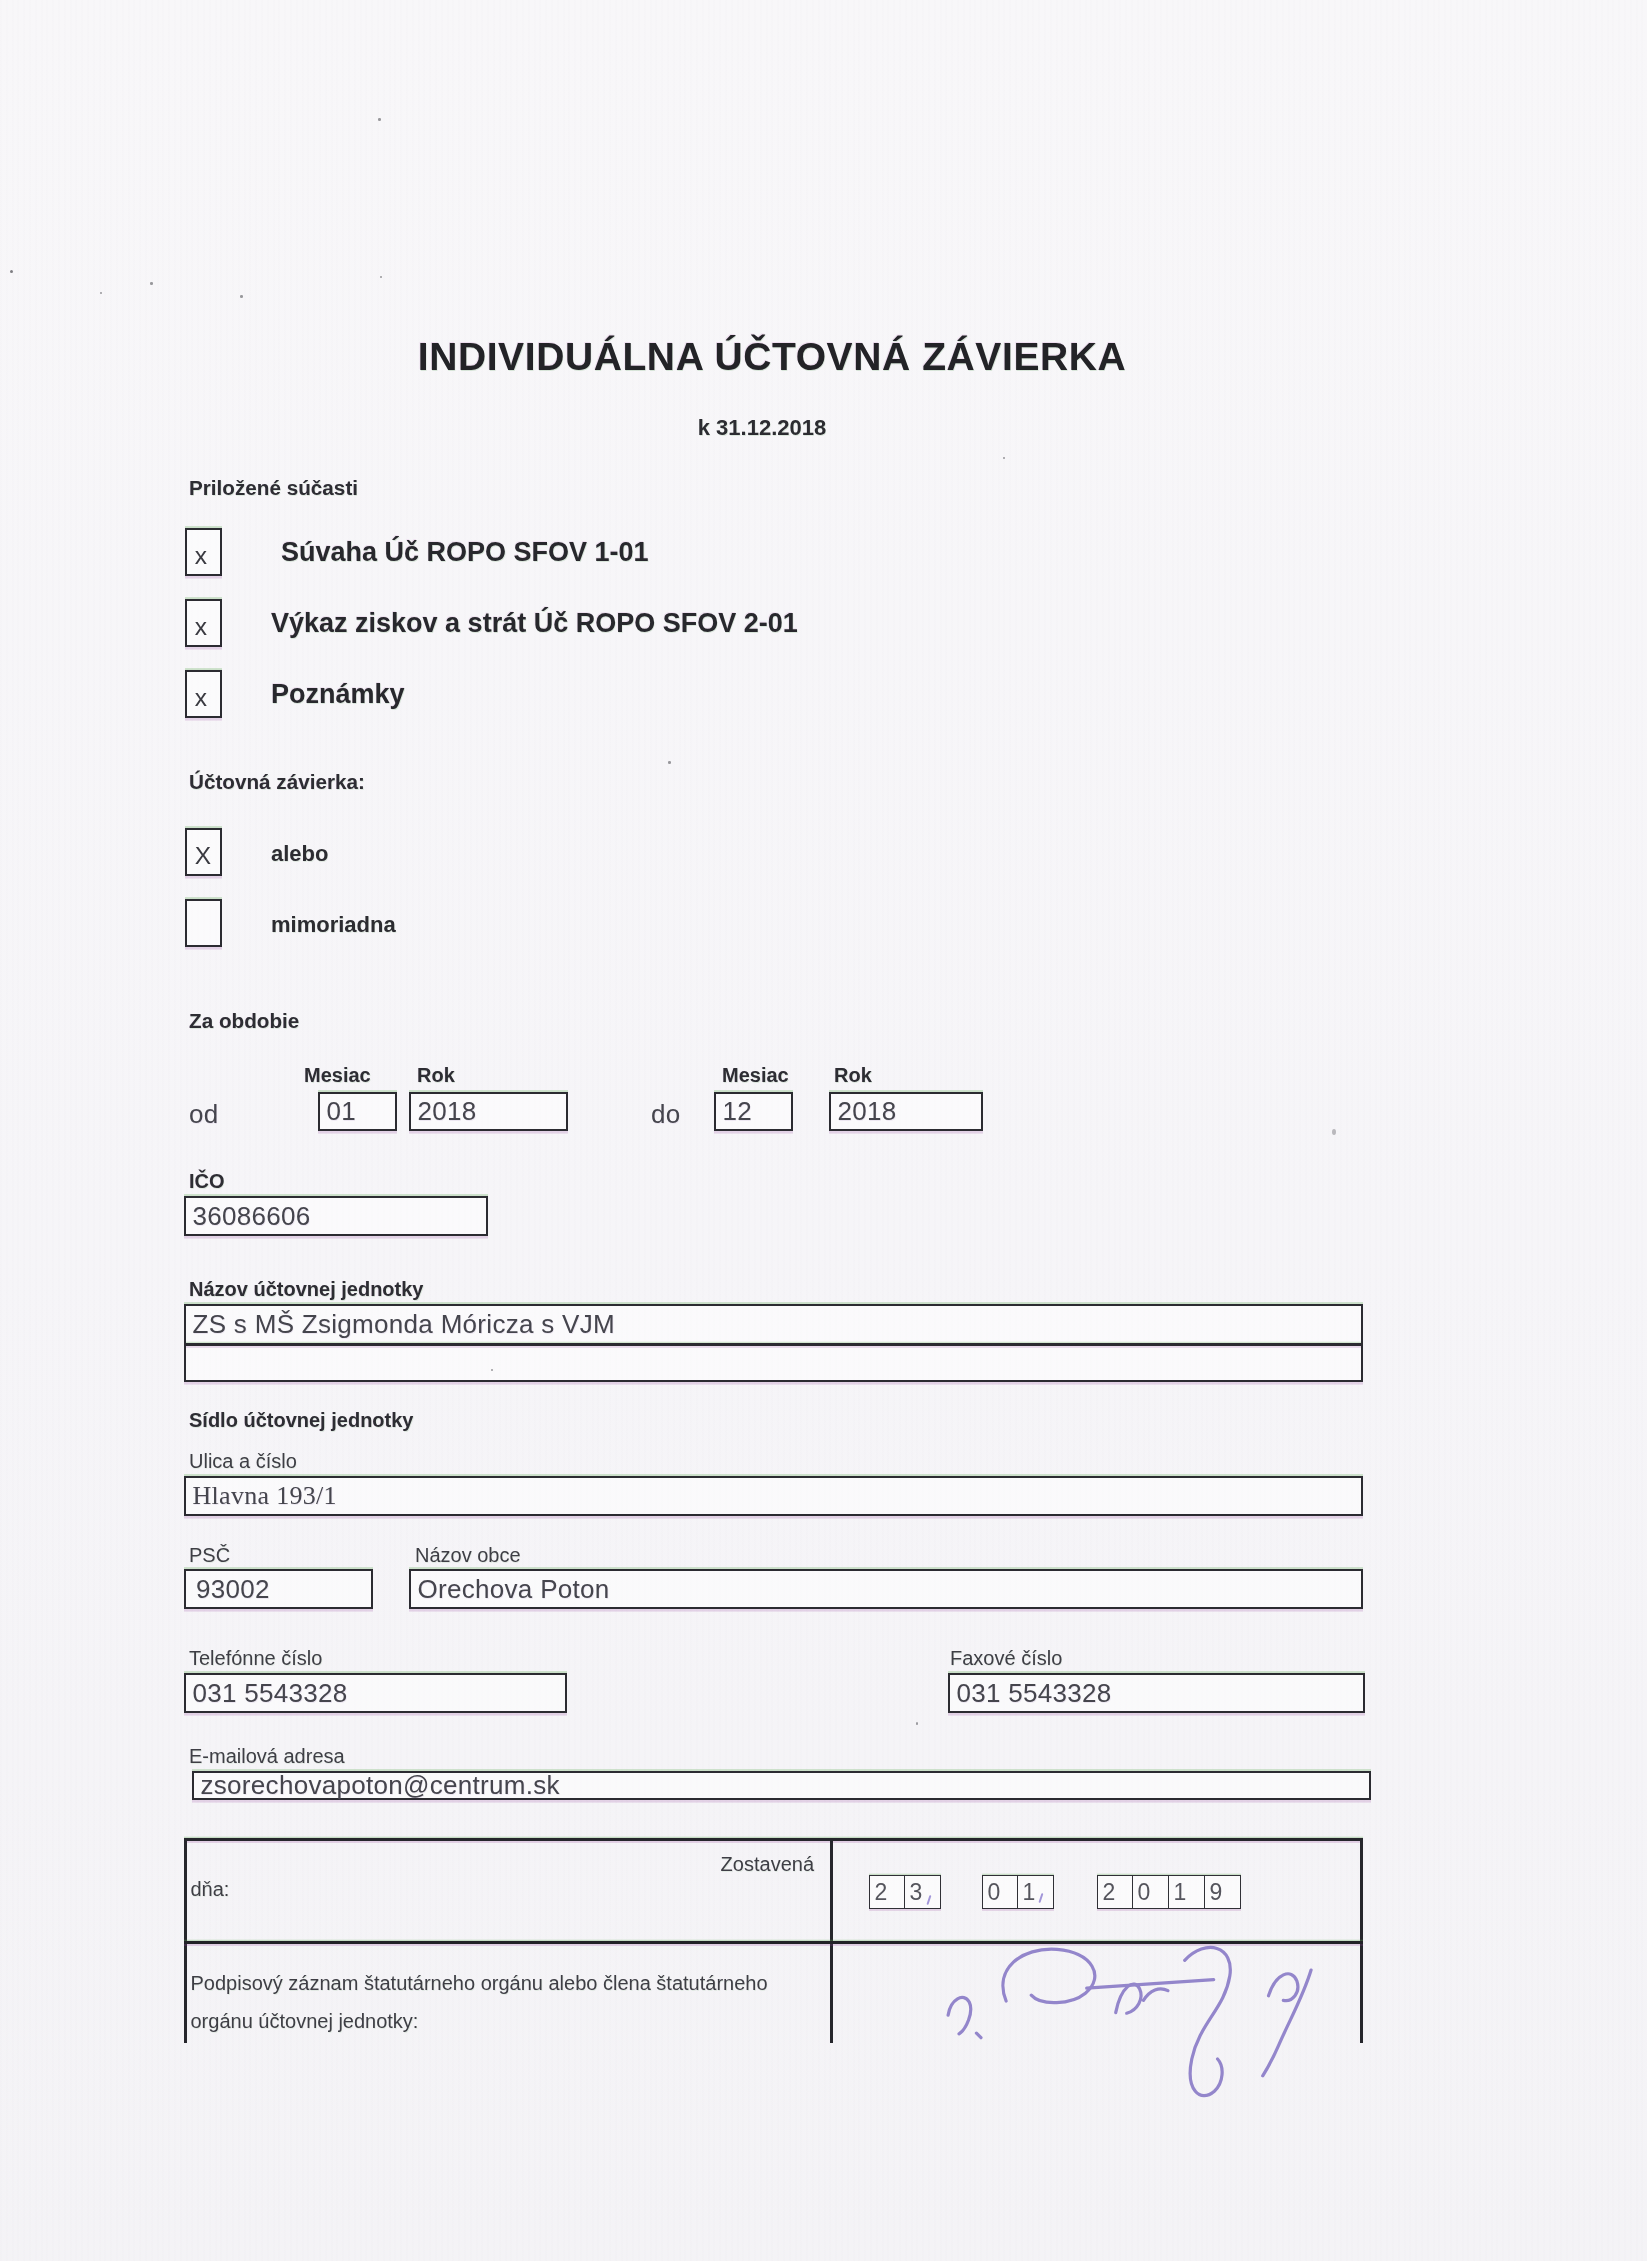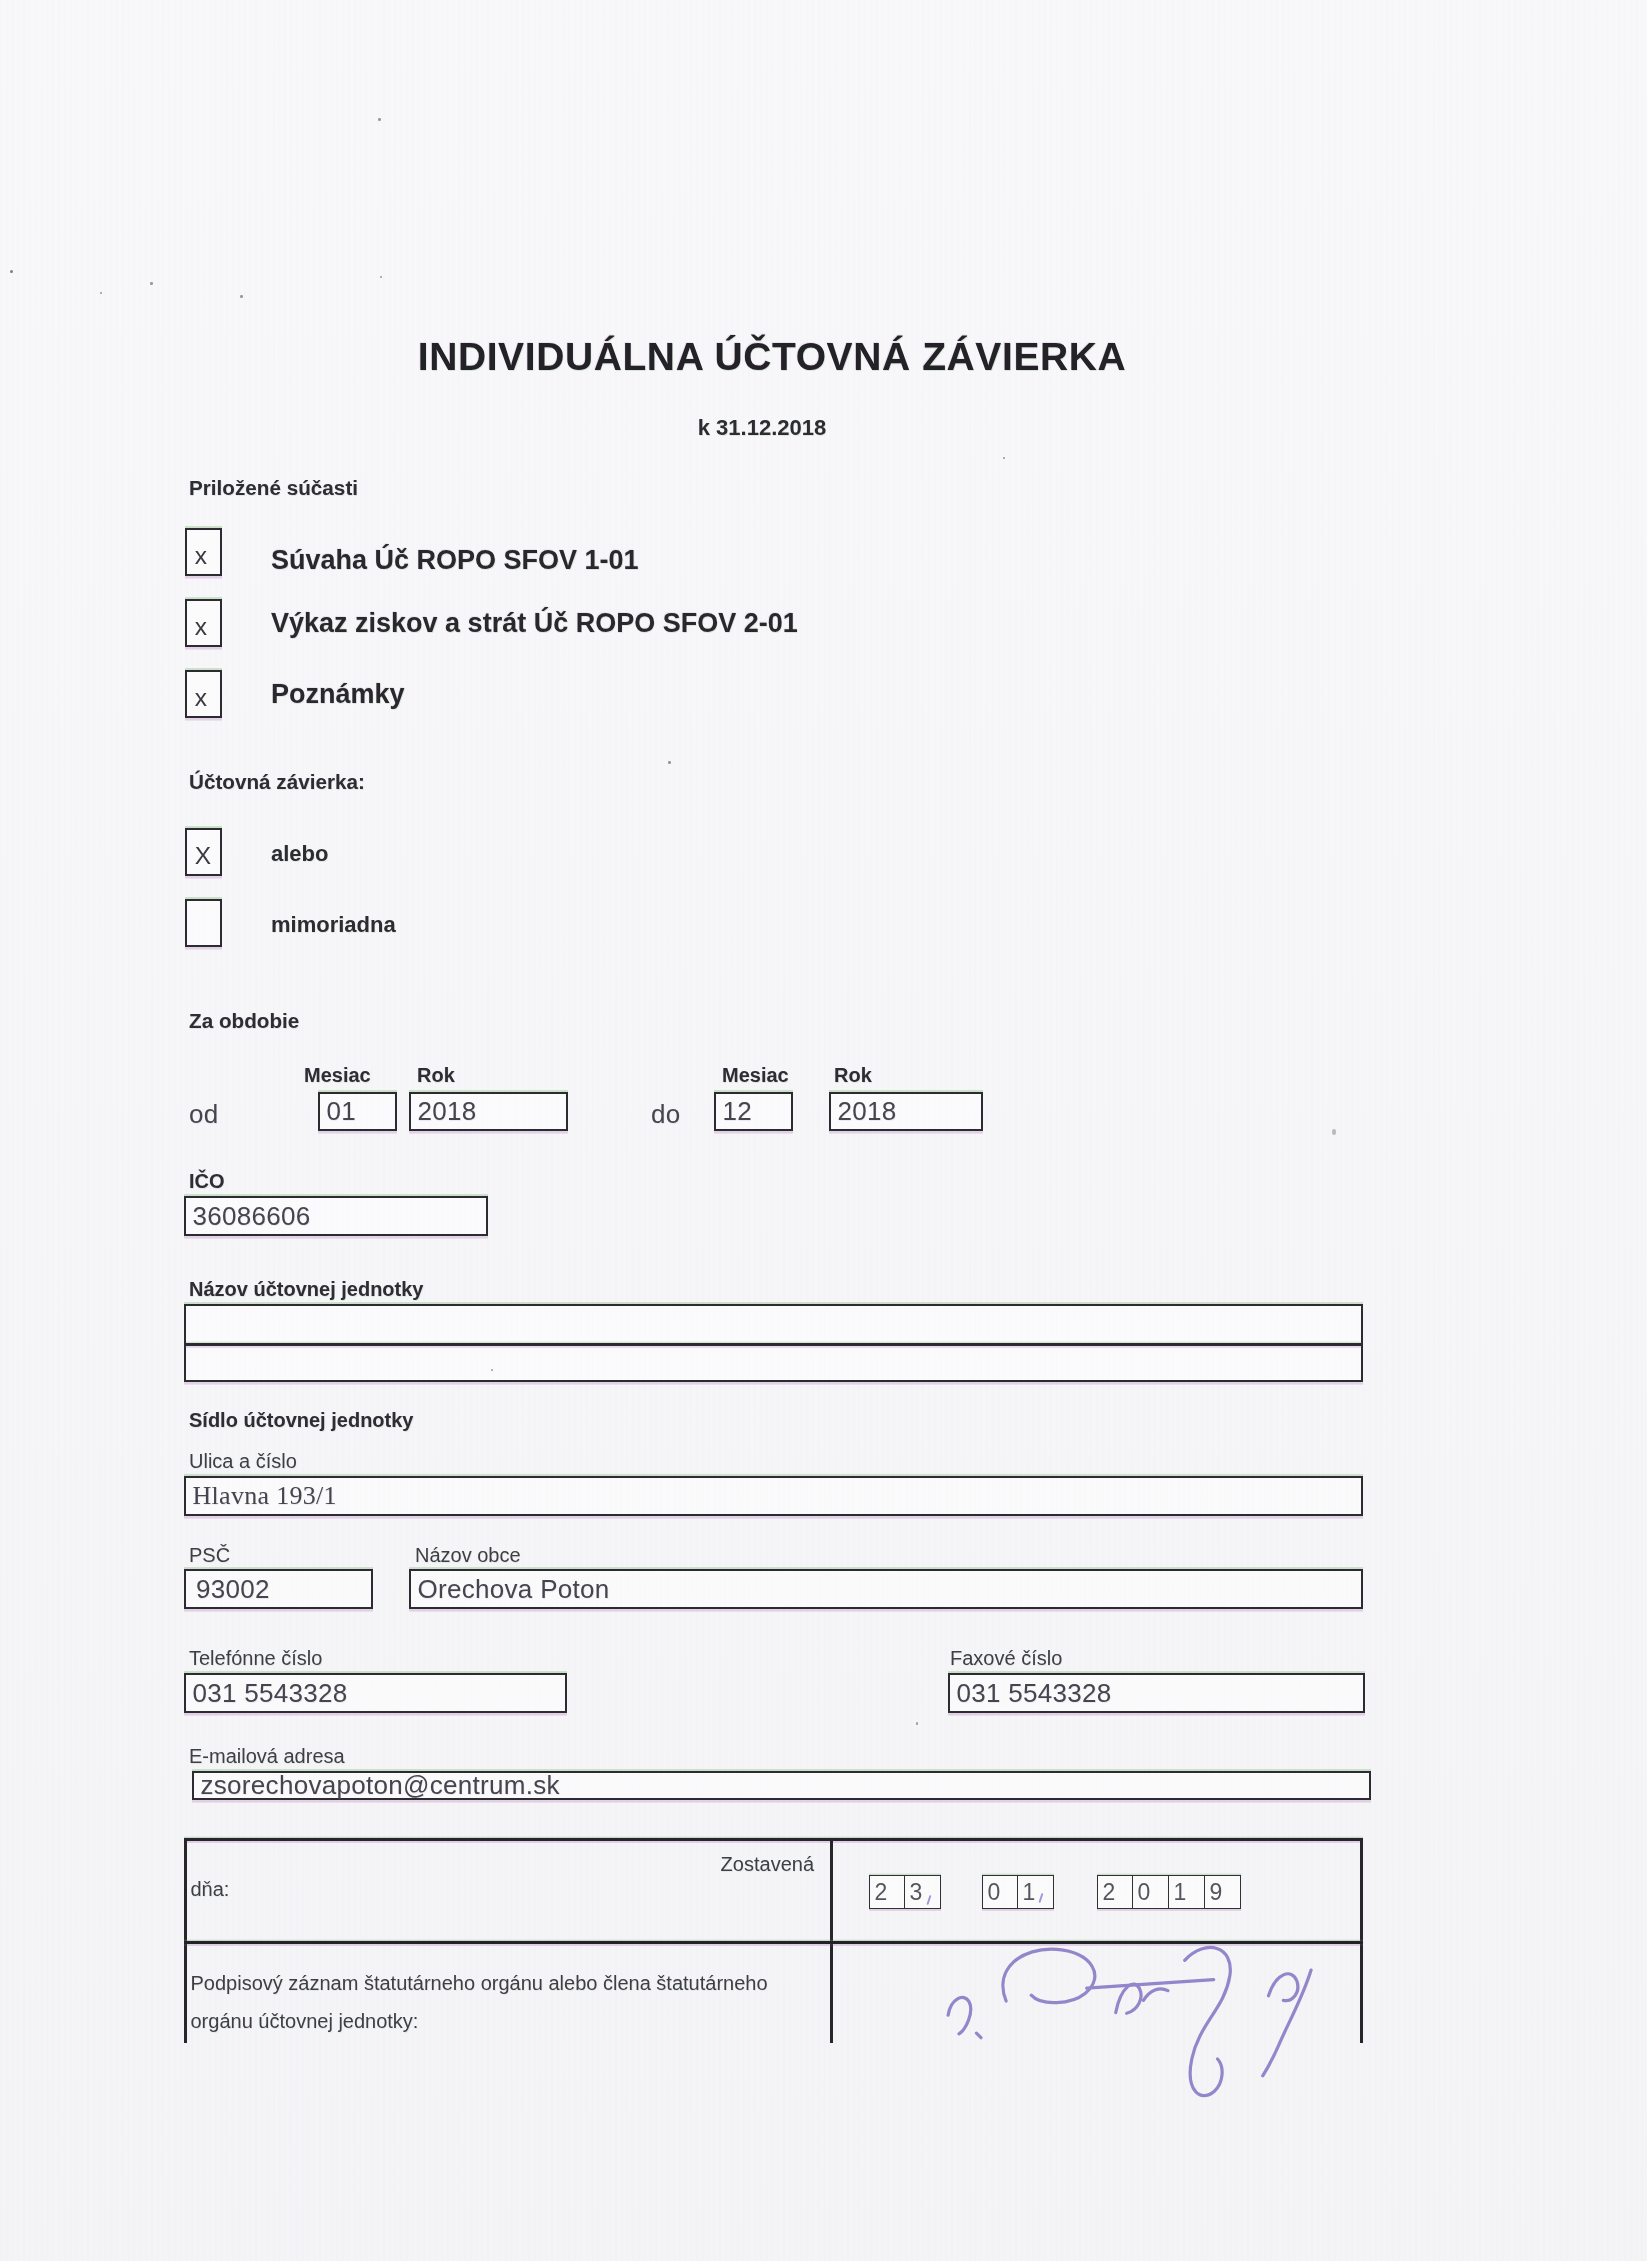--- a/index.html
+++ b/index.html
@@ -65,21 +65,21 @@
 <div id="page">
 
   <div class="a title" style="left:0;top:335px;width:1544px;">INDIVIDUÁLNA ÚČTOVNÁ ZÁVIERKA</div>
   <div class="a subtitle" style="left:0;top:415px;width:1524px;">k 31.12.2018</div>
 
   <div class="a h-bold" style="left:189px;top:476px;">Priložené súčasti</div>
 
   <div class="box cb" style="left:185px;top:528px;">
     <span class="mark">x</span>
   </div>
-  <div class="a big-lbl" style="left:271px;top:537px;margin-top:8px;">Súvaha Úč ROPO SFOV 1-01</div>
+  <div class="a big-lbl" style="left:281px;top:537px;">Súvaha Úč ROPO SFOV 1-01</div>
 
   <div class="box cb" style="left:185px;top:599px;">
     <span class="mark">x</span>
   </div>
   <div class="a big-lbl" style="left:271px;top:608px;">Výkaz ziskov a strát Úč ROPO SFOV 2-01</div>
 
   <div class="box cb" style="left:185px;top:670px;">
     <span class="mark">x</span>
   </div>
   <div class="a big-lbl" style="left:271px;top:679px;">Poznámky</div>
@@ -118,20 +118,23 @@
     <span class="val">2018</span>
   </div>
 
   <div class="a h-bold" style="left:189px;top:1170px;font-size:20px;">IČO</div>
   <div class="box fill" style="left:184px;top:1196px;width:304px;height:40px;">
     <span class="val">36086606</span>
   </div>
 
   <div class="a h-bold" style="left:189px;top:1278px;font-size:20px;">Názov účtovnej jednotky</div>
   <div class="box" style="left:184px;top:1304px;width:1179px;height:78px;">
+    <div class="fill" style="position:absolute;left:0;top:0;right:0;height:37px;">
+      <span class="val">ZS s MŠ Zsigmonda Móricza s VJM</span>
+    </div>
     <div class="two-row-div"></div>
   </div>
 
   <div class="a h-bold" style="left:189px;top:1409px;font-size:20px;">Sídlo účtovnej jednotky</div>
 
   <div class="a lbl" style="left:189px;top:1450px;">Ulica a číslo</div>
   <div class="box fill" style="left:184px;top:1476px;width:1179px;height:40px;font-family:Liberation Serif, serif;">
     <span class="val">Hlavna 193/1</span>
   </div>
 

